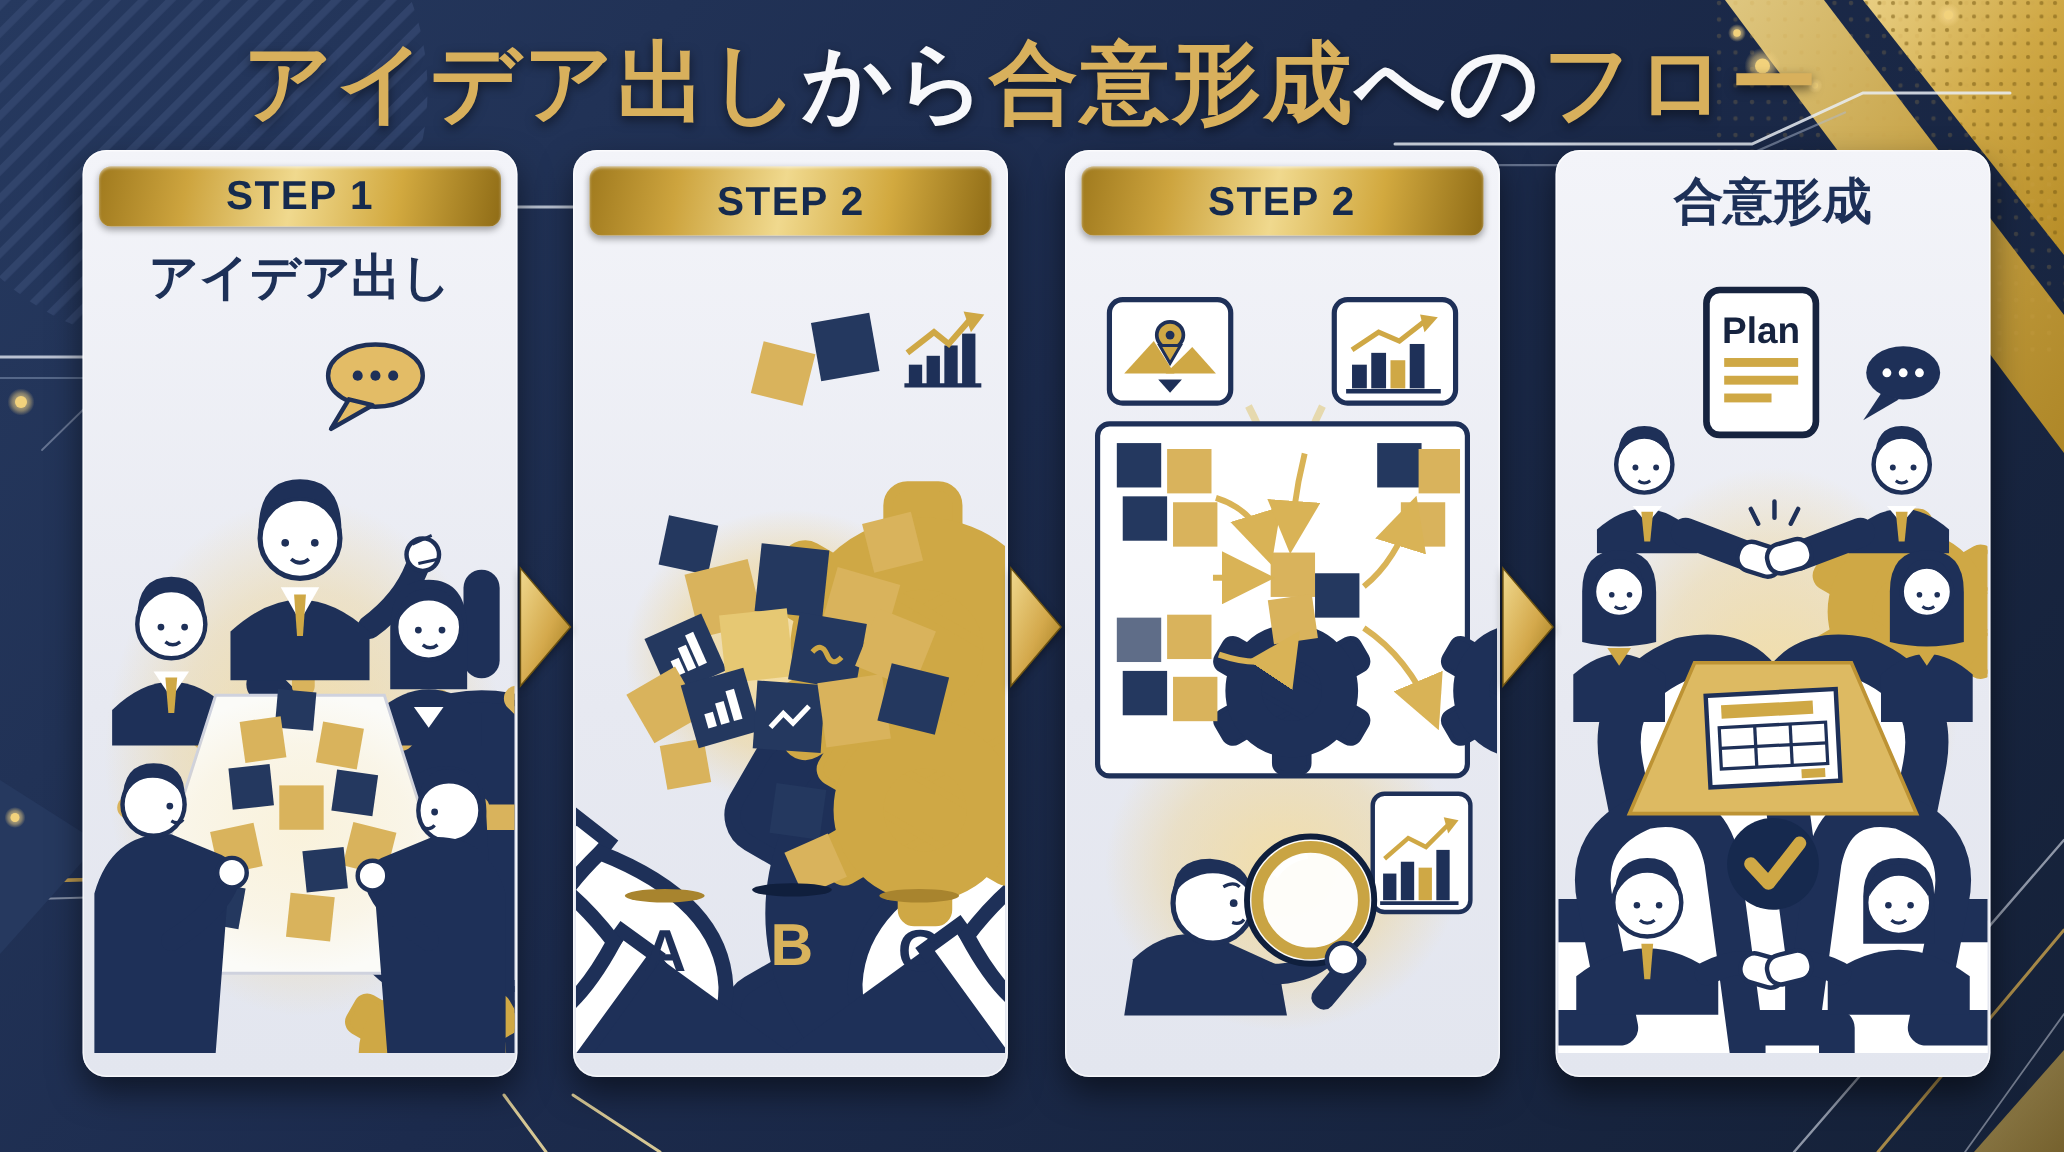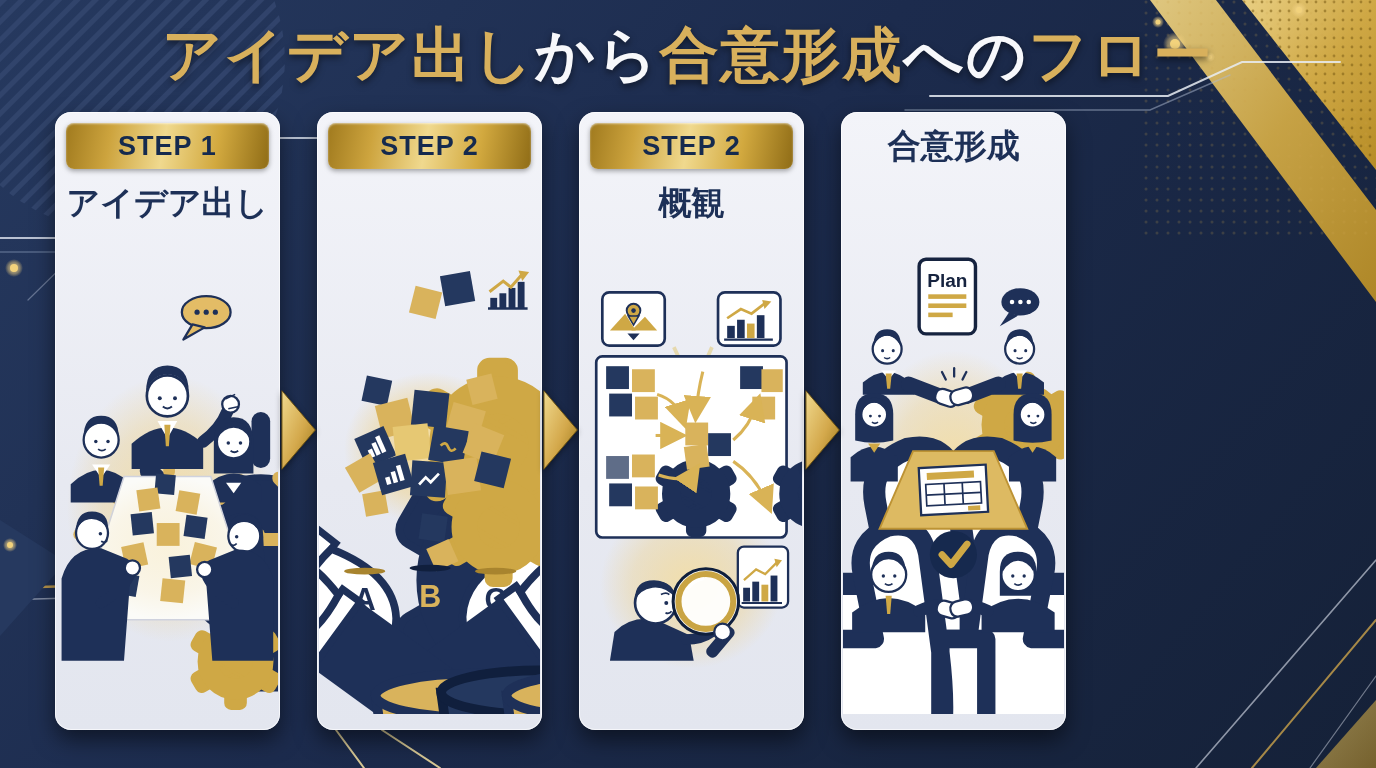--- a/index.html
+++ b/index.html
@@ -9,21 +9,21 @@
     font-family:"Liberation Sans","DejaVu Sans",sans-serif;
   }
   .decor{position:absolute;inset:0;z-index:1;}
   .title{
     position:absolute;top:16px;left:0;right:0;text-align:center;z-index:3;
     font-size:59px;font-weight:bold;letter-spacing:2px;
     text-shadow:0 3px 7px rgba(0,0,0,.5);
   }
   .title .gold{color:#d8b05c;}
   .title .white{color:#f7f8fb;}
-  .panels{position:absolute;left:55px;top:112px;width:1011px;height:618px;display:flex;z-index:2;}
+  .panels{position:absolute;left:55px;top:100px;width:1272px;height:618px;display:flex;z-index:2;}
   .panel{
     width:290px;border-radius:16px;display:flex;flex-direction:column;
     background:linear-gradient(180deg,#f3f4f9 0%,#e7e9f1 60%,#e3e6ef 100%);
     box-shadow:0 10px 22px rgba(0,0,0,.5), inset 0 0 0 1px rgba(255,255,255,.65);
   }
   .arrow-gap{width:37.3px;display:flex;justify-content:center;}
   .arrow-gap svg{margin-top:276px;filter:drop-shadow(0 2px 3px rgba(0,0,0,.4));}
   .step-bar{
     height:46px;margin:11px 11px 0;border-radius:8px;
     background:linear-gradient(100deg,#a07a1e 0%,#cda43e 22%,#f0d98e 48%,#d2a93f 74%,#8f6c16 100%);
@@ -335,21 +335,20 @@
   <div class="arrow-gap">
     <svg width="38" height="84" viewBox="0 0 38 84">
         <polygon points="2,2 36,42 2,82" fill="url(#goldArrow)" stroke="#6b5212" stroke-width="1"></polygon>
       </svg>
   </div>
 
   <div class="panel">
     <div class="step-bar">
         <span>STEP 2</span>
       </div>
-    <div class="step-title">概観</div>
     <div class="illu-wrap">
     <svg class="illu" viewBox="0 0 290 500">
       <defs>
         <marker id="ah3" markerWidth="9" markerHeight="9" refX="6" refY="4.5" orient="auto">
               <polygon points="0,0 9,4.5 0,9" fill="#d9b356"></polygon>
             </marker>
       </defs>
       <ellipse cx="145" cy="400" rx="120" ry="110" fill="url(#glow)" opacity=".8"></ellipse>
       <g>
         <rect x="28" y="16" width="82" height="70" rx="9" fill="#fff" stroke="#1e3058" stroke-width="3.5"></rect>

